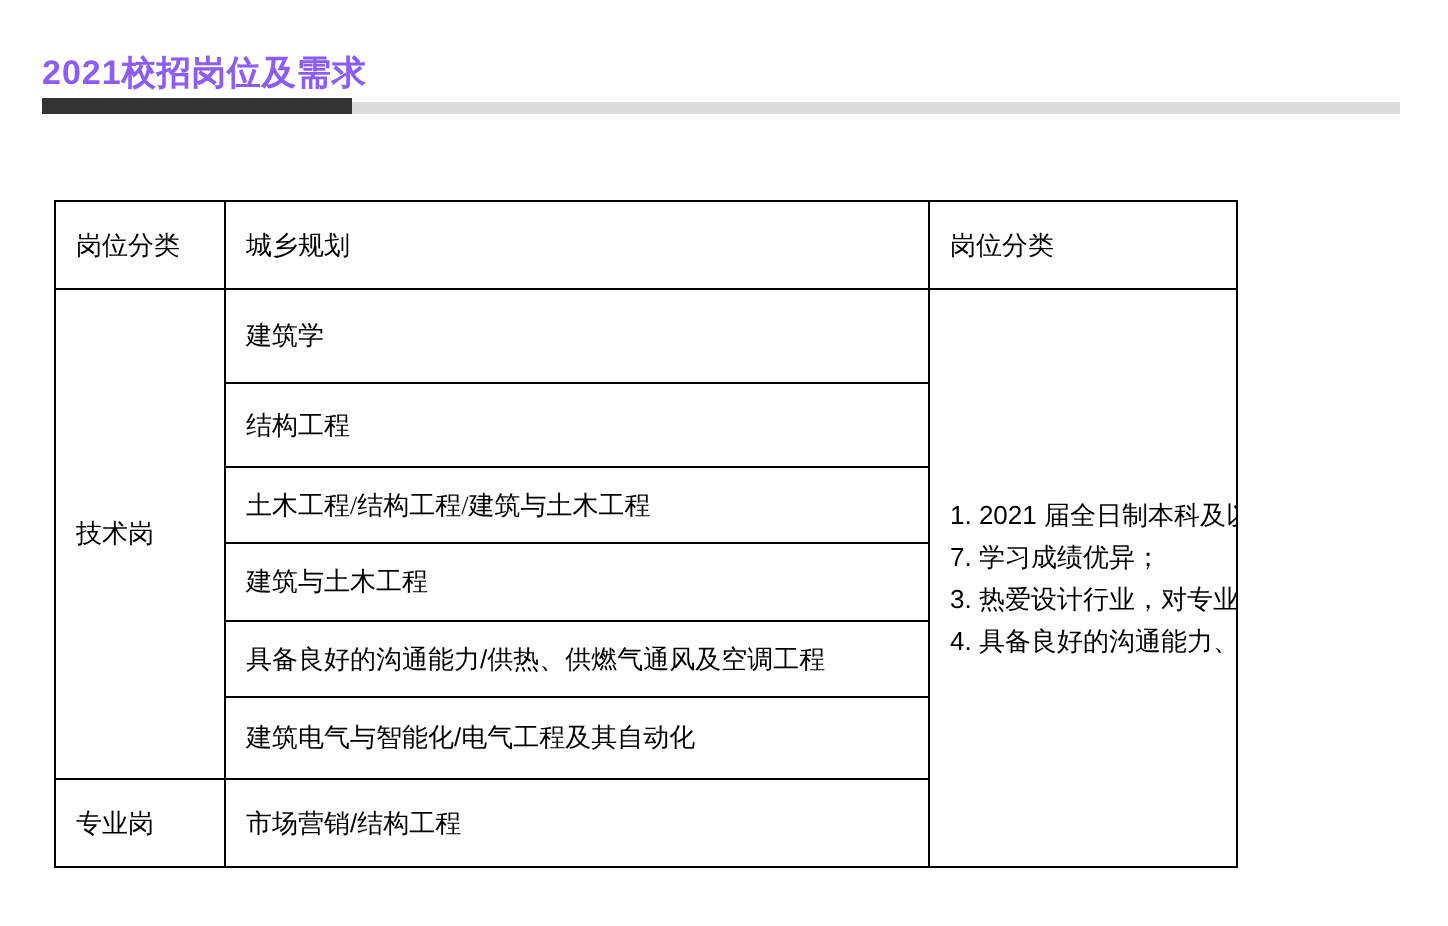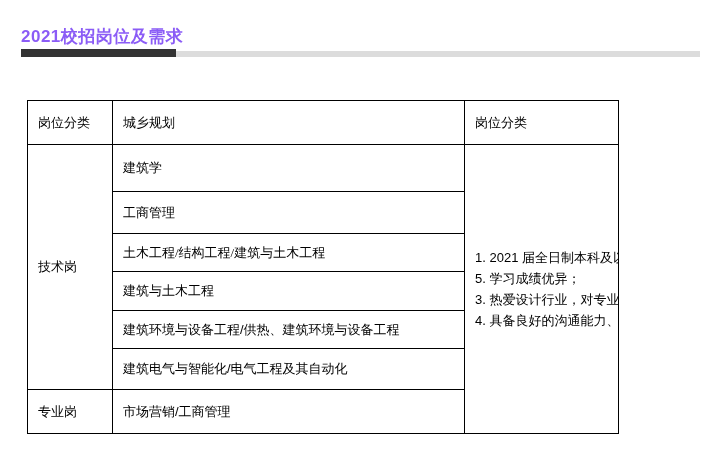--- a/index.html
+++ b/index.html
@@ -102,40 +102,40 @@
         <tr class="header-row">
       <th>岗位分类</th>
       <th>城乡规划</th>
       <th>岗位分类</th>
     </tr>
     <tr class="r0">
       <td rowspan="6">技术岗</td>
       <td>建筑学</td>
       <td rowspan="7" class="req-cell">
         <div class="req-line">1. 2021 届全日制本科及以上学历；</div>
-        <div class="req-line">5. 学习成绩优异；</div>
+        <div class="req-line">7. 学习成绩优异；</div>
         <div class="req-line">3. 热爱设计行业，对专业知识有较强的持续学习能力及钻研精神；</div>
         <div class="req-line">4. 具备良好的沟通能力、执行能力和团队协作意识。</div>
       </td>
     </tr>
     <tr class="r1">
-      <td>工商管理</td>
+      <td>结构工程</td>
     </tr>
     <tr class="r2">
       <td>土木工程/结构工程/建筑与土木工程</td>
     </tr>
     <tr class="r3">
       <td>建筑与土木工程</td>
     </tr>
     <tr class="r4">
-      <td>建筑环境与设备工程/供热、建筑环境与设备工程</td>
+      <td>具备良好的沟通能力/供热、供燃气通风及空调工程</td>
     </tr>
     <tr class="r5">
       <td>建筑电气与智能化/电气工程及其自动化</td>
     </tr>
     <tr class="r6">
       <td>专业岗</td>
-      <td>市场营销/工商管理</td>
+      <td>市场营销/结构工程</td>
     </tr>
   </tbody>
     </table>
 
 </div>
 
 </body></html>

